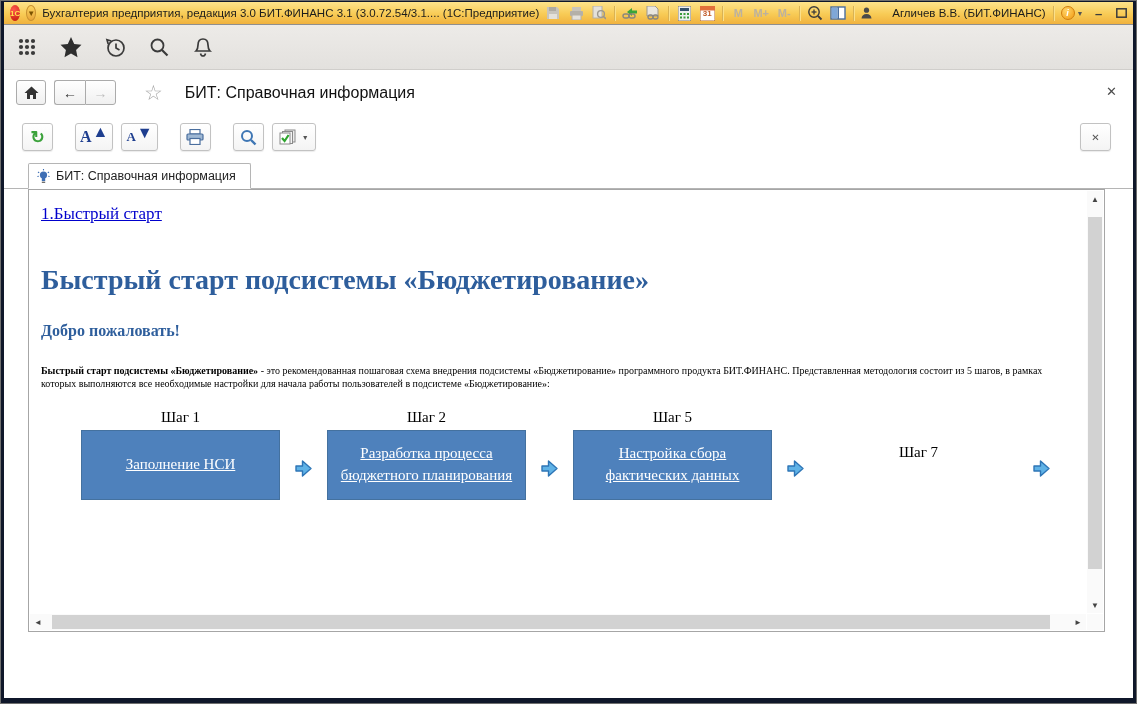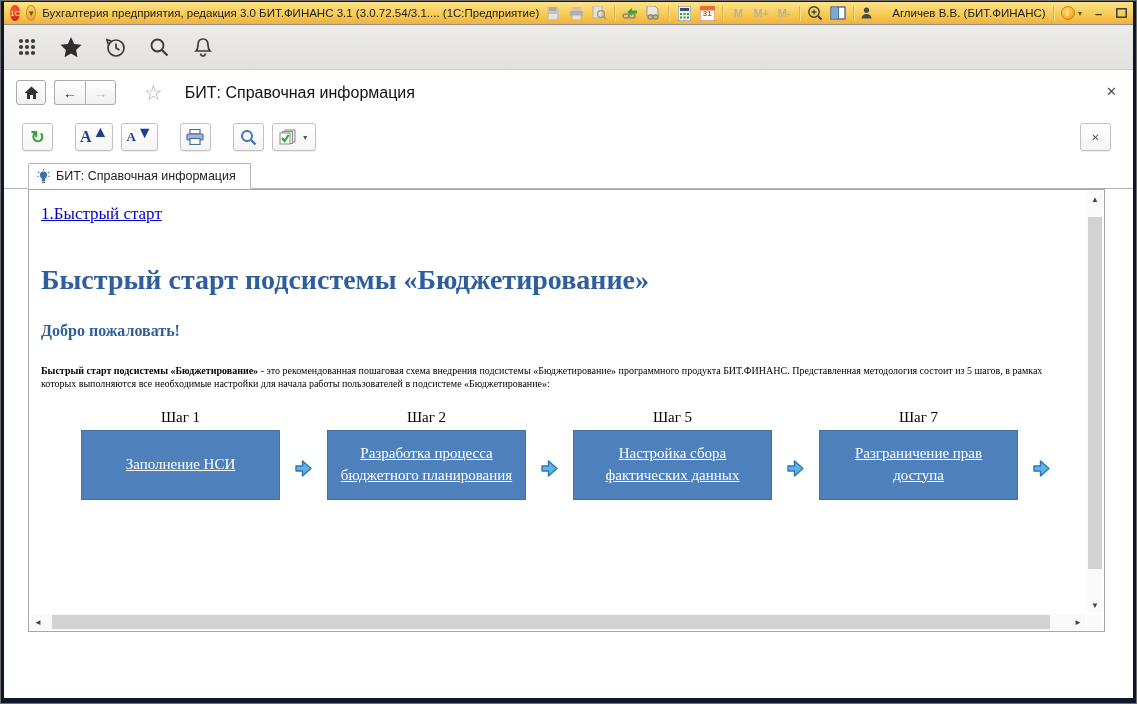--- a/index.html
+++ b/index.html
@@ -364,23 +364,20 @@
             <div class="step-label">Шаг 5</div>
             <div class="step-box">
                 <span>Настройка сбора фактических данных</span>
               </div>
           </div>
           <svg class="flow-arrow" width="17" height="19" viewBox="0 0 17 19">
               <path d="M1 7 h6.5 V2 L16 9.5 7.5 17 V12 H1 z" fill="#5FB2E6" stroke="#2E75B6" stroke-width="1.4" stroke-linejoin="round"></path>
             </svg>
           <div class="step">
             <div class="step-label">Шаг 7</div>
-            <div class="step-box">
-                <span>Разграничение прав доступа</span>
-              </div>
           </div>
           <svg class="flow-arrow" width="17" height="19" viewBox="0 0 17 19">
               <path d="M1 7 h6.5 V2 L16 9.5 7.5 17 V12 H1 z" fill="#5FB2E6" stroke="#2E75B6" stroke-width="1.4" stroke-linejoin="round"></path>
             </svg>
         </div>
       </div>
 
       <div class="vscroll">
         <div class="arr">▲</div>
         <div class="thumb"></div>

